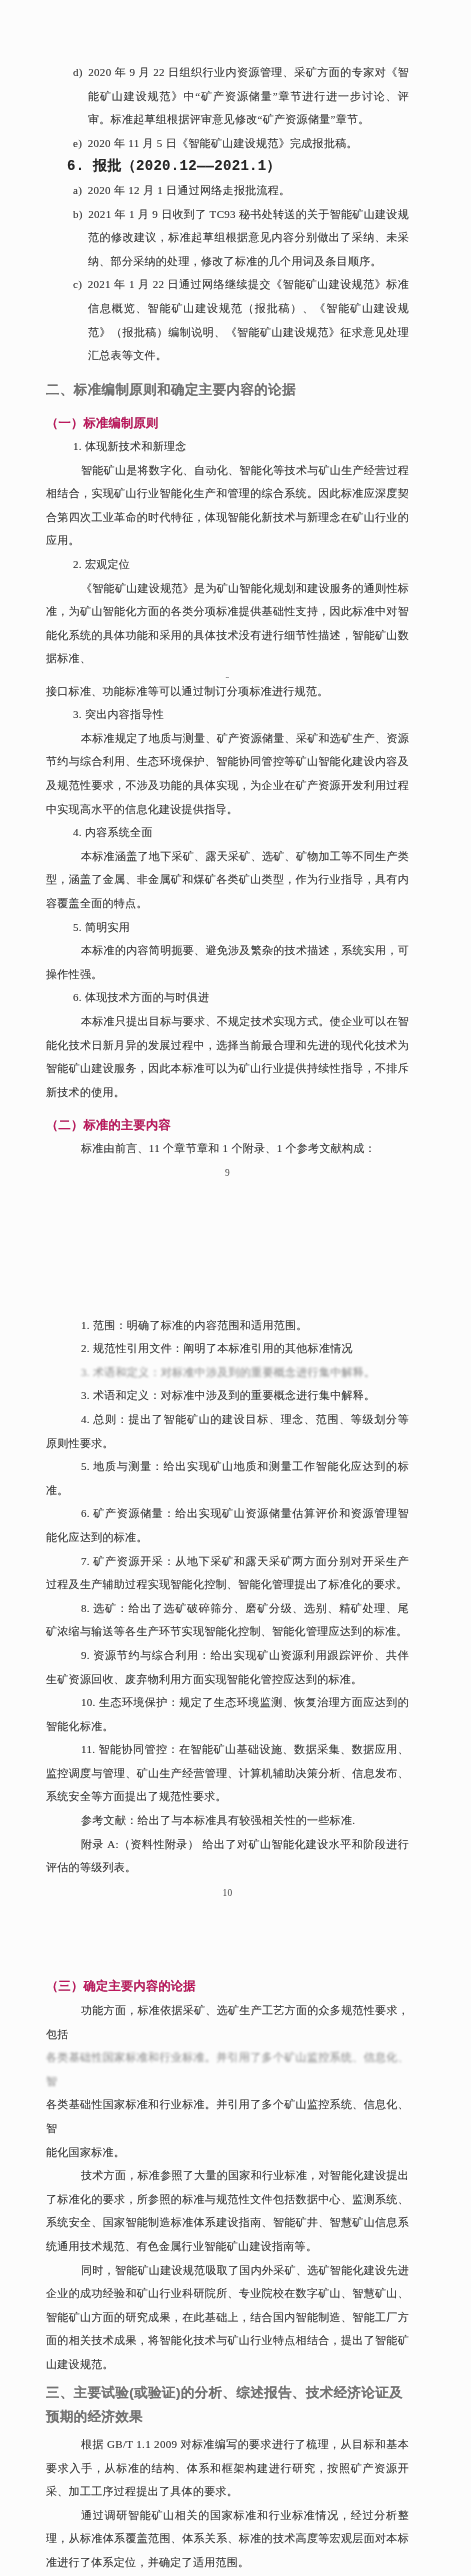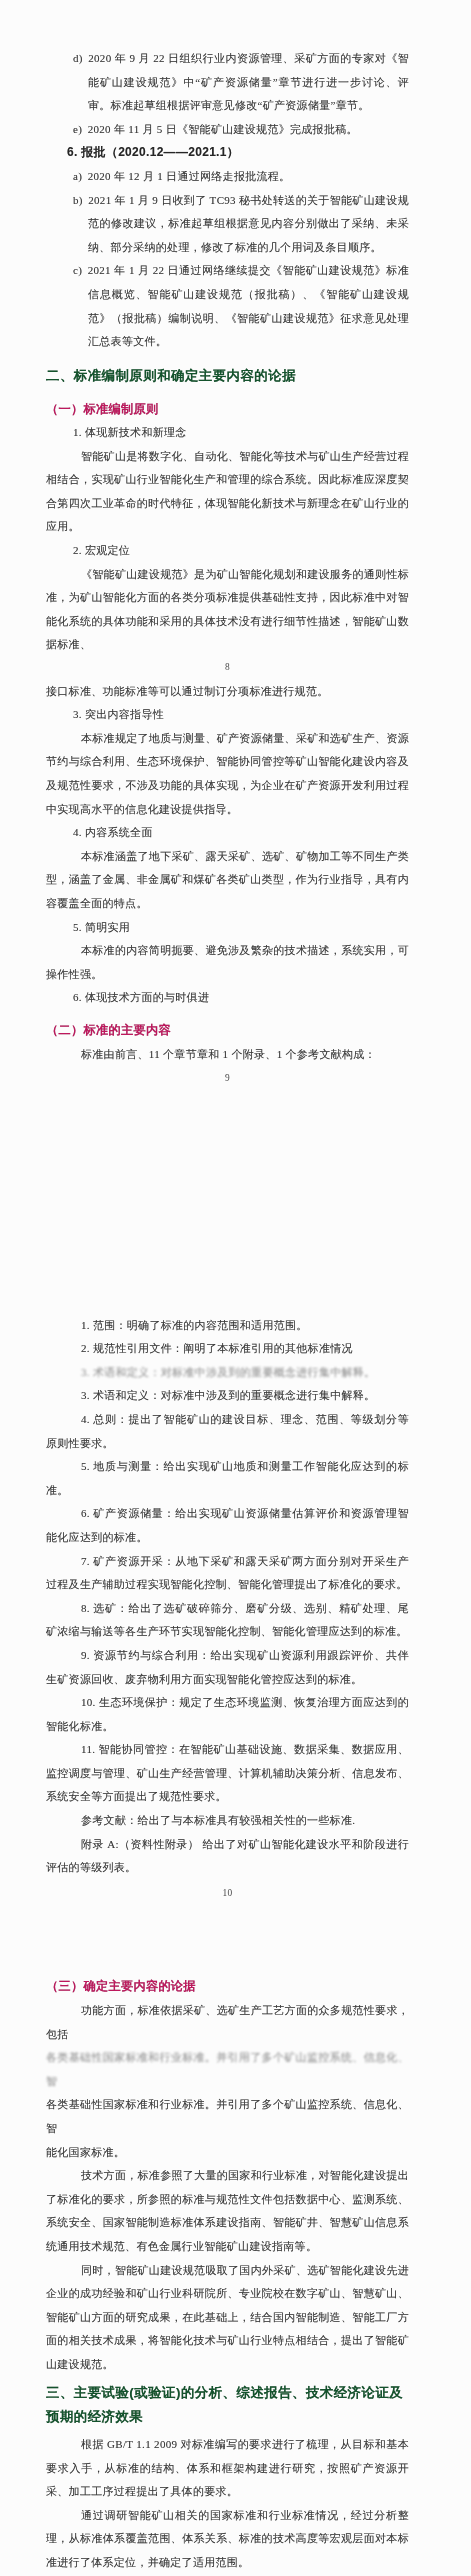--- a/index.html
+++ b/index.html
@@ -11,46 +11,46 @@
     overflow: hidden;
     position: relative;
     font-family: "Liberation Serif", "DejaVu Serif", serif;
   }
   .page {
     position: relative;
     padding-left: 46px;
     padding-right: 63px;
     overflow: hidden;
   }
-  .page-8  { height: 678px; padding-top: 47px; }
+  .page-8  { height: 678px; padding-top: 61px; }
   .page-9  { height: 634px; padding-top: 1.6px;  }
   .page-10 { height: 654px; padding-top: 1.6px;  }
   .page-11 { height: 610px; padding-top: 9.4px; }
 
   .blk {
     font-size: 11px;
     line-height: 23.6px;
     color: #3a3a3a;
     text-align: justify;
     letter-spacing: 0.3px;
     text-shadow: 0 0 0.6px rgba(110,110,110,0.55);
   }
   
   .item   { padding-left: 42px; text-indent: -15px; }
   .marker { padding-right: 5.5px; }
 
   .bold-item {
-    font-family: Liberation Sans, sans-serif;
-    font-weight: 700; font-size: 12px;
+    font-family: Liberation Mono, monospace;
+    font-weight: 700; font-size: 14px;
     padding-left: 21px; color: #262626;
   }
   .h1 {
     font-family: "Liberation Sans", "DejaVu Sans", sans-serif;
     font-weight: 700; font-size: 13.4px; line-height: 25px;
-    margin-top: 9.4px; color: #14532d; letter-spacing: 0.5px;
+    margin-top: 9.4px; color: #737373; letter-spacing: 0.5px;
     text-align: left;
   }
   .h2 {
     font-family: "Liberation Sans", "DejaVu Sans", sans-serif;
     font-weight: 700; font-size: 12.2px; line-height: 23.6px;
     margin-top: 9.4px; color: #be185d;
     text-align: left;
   }
   .sub  { text-indent: 27px; }  
   .para { text-indent: 35px; }  
@@ -89,20 +89,21 @@
     </div>
     <div class="page page-9">
       <div class="blk cont">接口标准、功能标准等可以通过制订分项标准进行规范。</div>
       <div class="blk sub">3. 突出内容指导性</div>
       <div class="blk para">本标准规定了地质与测量、矿产资源储量、采矿和选矿生产、资源节约与综合利用、生态环境保护、智能协同管控等矿山智能化建设内容及及规范性要求，不涉及功能的具体实现，为企业在矿产资源开发利用过程中实现高水平的信息化建设提供指导。</div>
       <div class="blk sub">4. 内容系统全面</div>
       <div class="blk para">本标准涵盖了地下采矿、露天采矿、选矿、矿物加工等不同生产类型，涵盖了金属、非金属矿和煤矿各类矿山类型，作为行业指导，具有内容覆盖全面的特点。</div>
       <div class="blk sub">5. 简明实用</div>
       <div class="blk para">本标准的内容简明扼要、避免涉及繁杂的技术描述，系统实用，可操作性强。</div>
       <div class="blk sub">6.  体现技术方面的与时俱进</div>
+      <div class="blk para">本标准只提出目标与要求、不规定技术实现方式。使企业可以在智能化技术日新月异的发展过程中，选择当前最合理和先进的现代化技术为智能矿山建设服务，因此本标准可以为矿山行业提供持续性指导，不排斥新技术的使用。</div>
       <div class="blk h2">（二）标准的主要内容</div>
       <div class="blk para">标准由前言、11 个章节章和 1 个附录、1 个参考文献构成：</div>
       <div class="blk pagenum">9</div>
     </div>
     <div class="page page-10">
       <div class="blk para">1. 范围：明确了标准的内容范围和适用范围。</div>
       <div class="blk para">2. 规范性引用文件：阐明了本标准引用的其他标准情况</div>
       <div class="blk para ghost">3. 术语和定义：对标准中涉及到的重要概念进行集中解释。</div>
       <div class="blk para">3. 术语和定义：对标准中涉及到的重要概念进行集中解释。</div>
       <div class="blk para">4. 总则：提出了智能矿山的建设目标、理念、范围、等级划分等原则性要求。</div>

